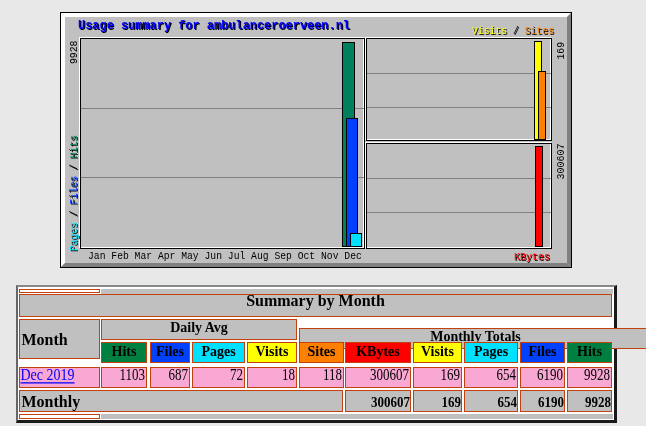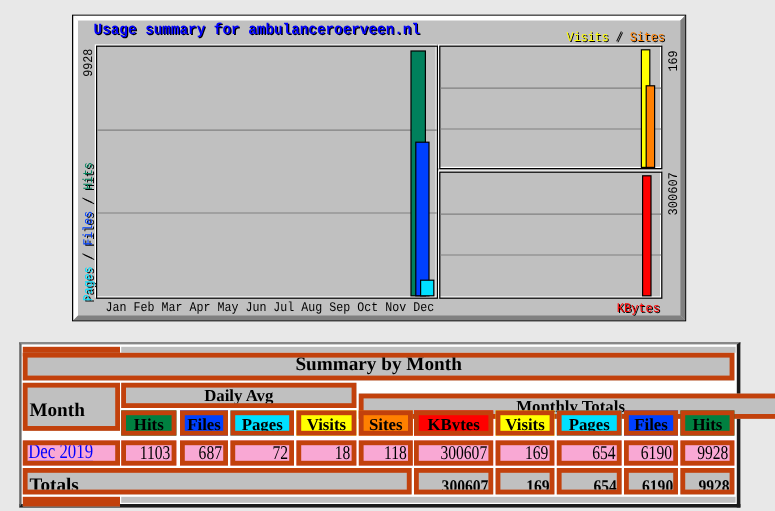--- a/index.html
+++ b/index.html
@@ -3,21 +3,21 @@
 <meta charset="utf-8">
 <style>
 html,body{margin:0;padding:0;}
 body{width:646px;height:426px;background:#E8E8E8;position:relative;overflow:hidden;
      font-family:"Liberation Serif",serif;}
 #graph{position:absolute;left:60px;top:12px;}
 #tframe{position:absolute;left:15.5px;top:285px;width:601px;height:137.5px;
         box-sizing:border-box;background:#FFFFFF;
         border-style:solid;border-color:#888 #1a1a1a #1a1a1a #666;
         border-width:2px 3px 3px 2px;}
-.c{position:absolute;box-sizing:border-box;border:4px solid #c2410c;
+.c{position:absolute;box-sizing:border-box;border:1px solid #c2410c;
    overflow:hidden;line-height:1;color:#000;}
 .ctr{text-align:center;}
 .num{font-size:13px;text-align:right;}
 .num span{padding-right:1px;}
 .gray{background:#C0C0C0;}
 .data{background:#f9a8d4;}
 .b{font-weight:bold;}
 .s13{font-size:14px;}
 .s16{font-size:16px;}
 .lnk{color:#0000FF;text-decoration:underline;text-underline-offset:2px;}
@@ -164,21 +164,21 @@
 <div class="c data num" style="left:464px;top:367px;width:54px;height:21px">
     <span style="display:block;margin-top:-1.8px;transform:scaleY(1.25);transform-origin:100% 0;">654</span>
   </div>
 <div class="c data num" style="left:520px;top:367px;width:45px;height:21px">
     <span style="display:block;margin-top:-1.8px;transform:scaleY(1.25);transform-origin:100% 0;">6190</span>
   </div>
 <div class="c data num" style="left:567px;top:367px;width:45px;height:21px">
     <span style="display:block;margin-top:-1.8px;transform:scaleY(1.25);transform-origin:100% 0;">9928</span>
   </div>
 <div class="c gray b s16" style="left:19px;top:390px;width:324px;height:22px">
-    <span style="display:block;margin-top:3px;margin-left:1.5px">Totals</span>
+    <span style="display:block;margin-top:3px;margin-left:1.5px">Monthly</span>
   </div>
 <div class="c gray b num" style="left:345px;top:390px;width:66px;height:22px">
     <span style="display:block;margin-top:2.5px;padding-right:0;transform:scaleY(1.15);transform-origin:100% 0;">300607</span>
   </div>
 <div class="c gray b num" style="left:413px;top:390px;width:49px;height:22px">
     <span style="display:block;margin-top:2.5px;padding-right:0;transform:scaleY(1.15);transform-origin:100% 0;">169</span>
   </div>
 <div class="c gray b num" style="left:464px;top:390px;width:54px;height:22px">
     <span style="display:block;margin-top:2.5px;padding-right:0;transform:scaleY(1.15);transform-origin:100% 0;">654</span>
   </div>

